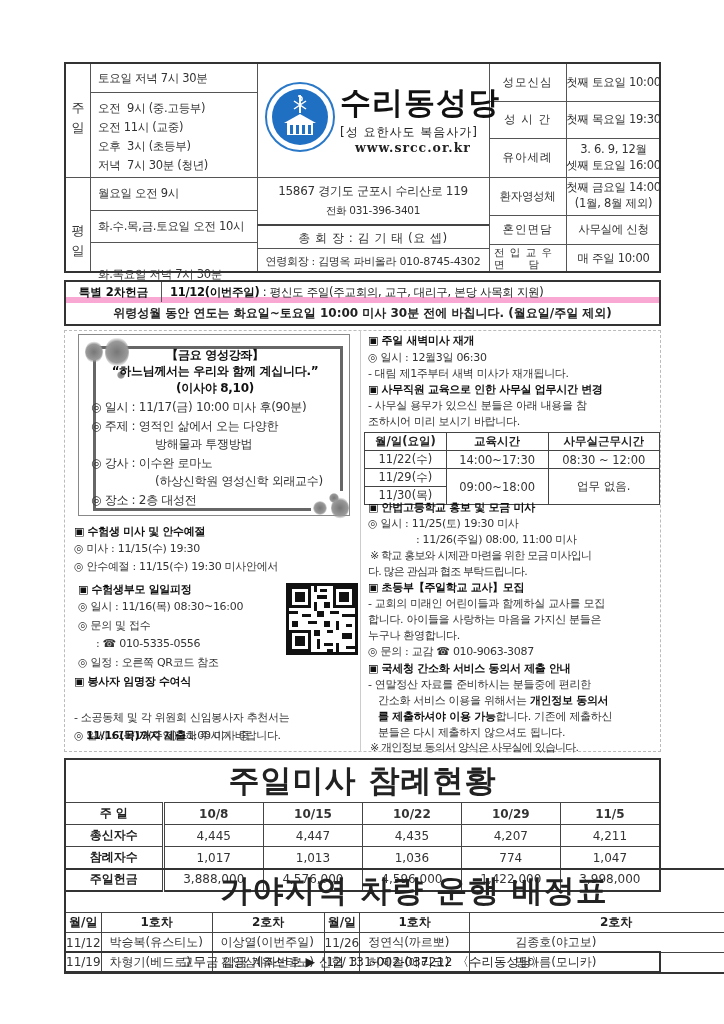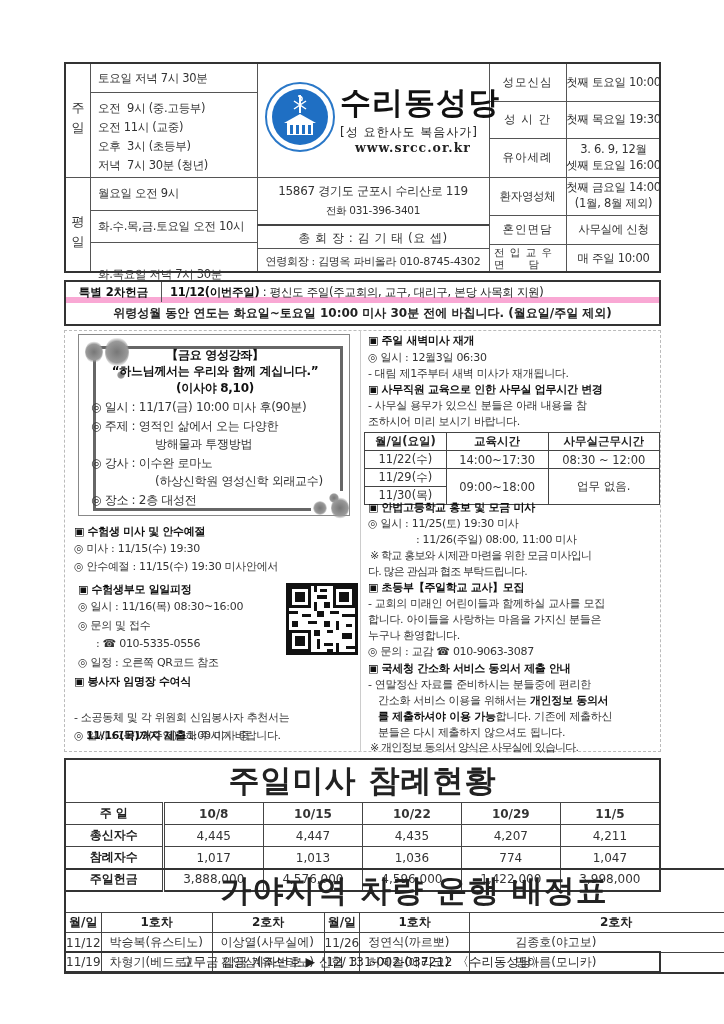--- a/index.html
+++ b/index.html
@@ -78,21 +78,21 @@
   <div class="hline" style="left:423px;top:37px;width:170px;"></div>
   <div class="hline" style="left:423px;top:74px;width:170px;"></div>
   <div class="hline" style="left:423px;top:113px;width:170px;"></div>
   <div class="hline" style="left:423px;top:151px;width:170px;"></div>
   <div class="hline" style="left:423px;top:180px;width:170px;"></div>
 
   <div class="mass-side" style="left:1px;top:34px;">
     <div style="width:14px;margin:0 auto;word-break:break-all;">주일</div>
   </div>
   <div class="mass-side" style="left:1px;top:140px;">
-    <div style="width:14px;margin:8px auto;word-break:break-all;">평일</div>
+    <div style="width:14px;margin:17px auto;word-break:break-all;">평일</div>
   </div>
 
   <div class="cell" style="left:32px;top:7px;">토요일 저녁 7시 30분</div>
   <div class="cell" style="left:32px;top:37px;white-space:pre;">오전  9시 (중.고등부)</div>
   <div class="cell" style="left:32px;top:56px;white-space:pre;">오전 11시 (교중)</div>
   <div class="cell" style="left:32px;top:75px;white-space:pre;">오후  3시 (초등부)</div>
   <div class="cell" style="left:32px;top:94px;white-space:pre;">저녁  7시 30분 (청년)</div>
   <div class="cell" style="left:32px;top:122px;">월요일 오전 9시</div>
   <div class="cell" style="left:32px;top:155px;">화.수.목,금.토요일 오전 10시</div>
   <div class="cell" style="left:32px;top:203px;">화.목요일 저녁 7시 30분</div>
@@ -327,21 +327,21 @@
     <td class="hd" style="width:36px;">월/일</td>
     <td class="hd" style="width:111px;">1호차</td>
     <td class="hd" style="width:112px;">2호차</td>
     <td class="hd" style="width:35px;">월/일</td>
     <td class="hd" style="width:110px;">1호차</td>
     <td class="hd">2호차</td>
   </tr>
   <tr>
     <td>11/12</td>
     <td class="l">박승복(유스티노)</td>
-    <td class="l">이상열(사무실에)</td>
+    <td class="l">이상열(이번주일)</td>
     <td>11/26</td>
     <td class="l">정연식(까르뽀)</td>
     <td class="l" style="padding-left:45px;">김종호(야고보)</td>
   </tr>
   <tr>
     <td>11/19</td>
     <td class="l">차형기(베드로)</td>
     <td class="l">김영삼(유스티노)</td>
     <td>12/ 3</td>
     <td class="l">허제철(에리코)</td>

